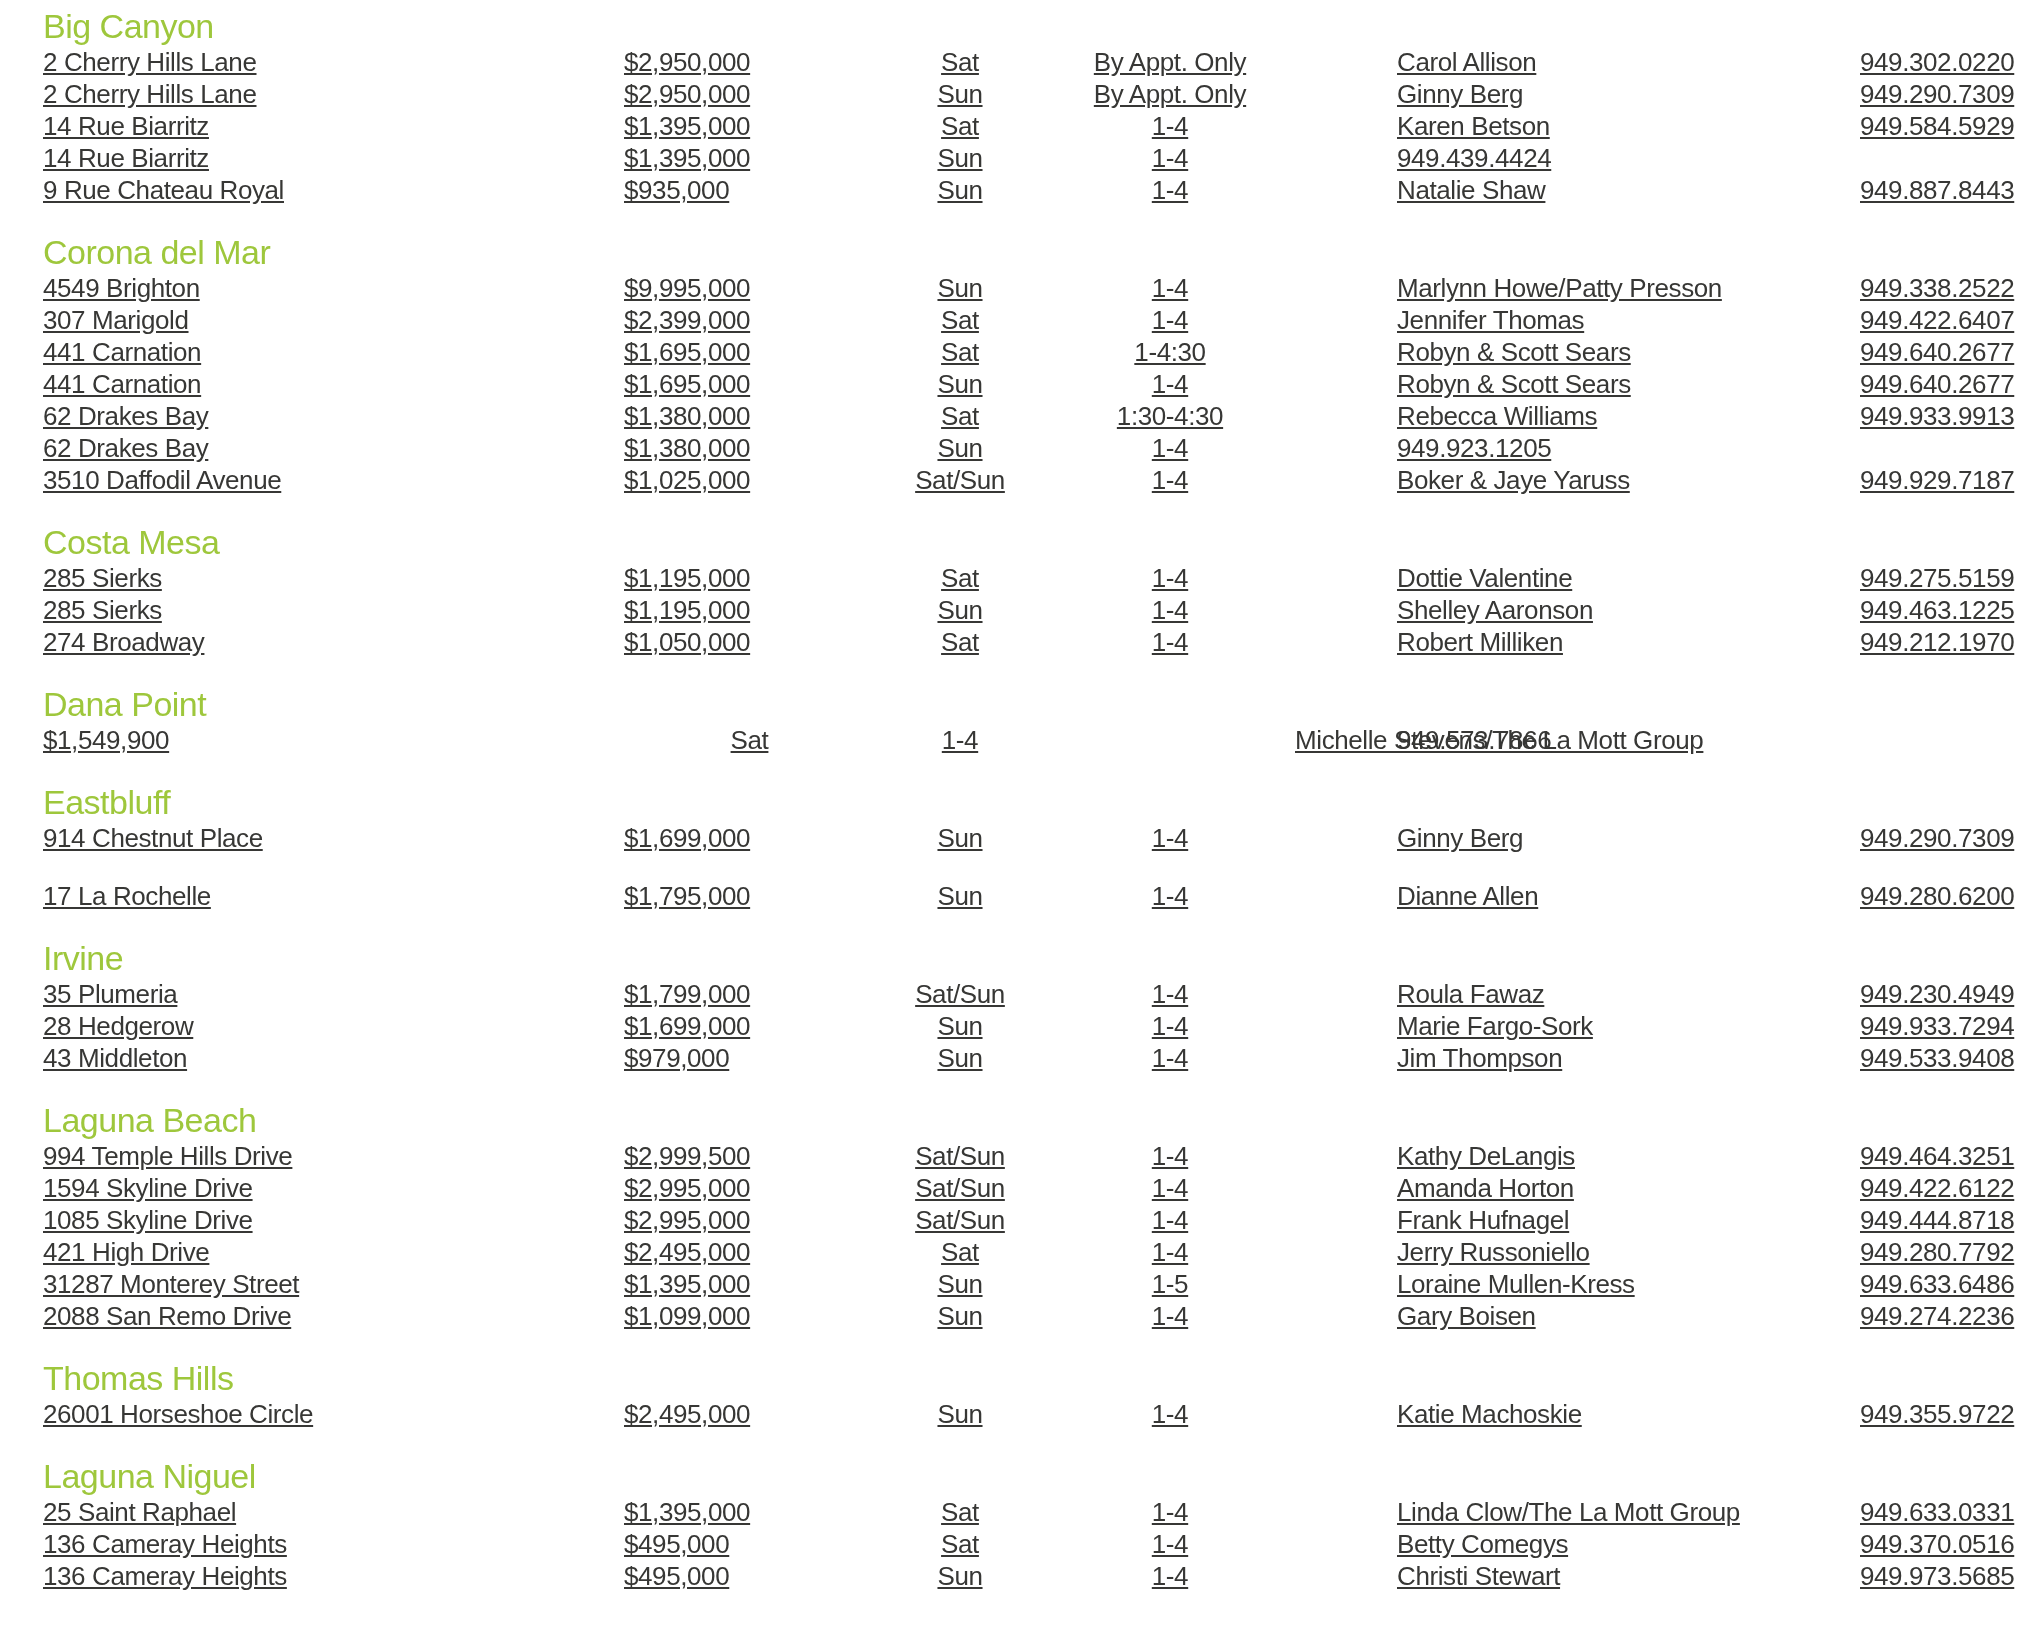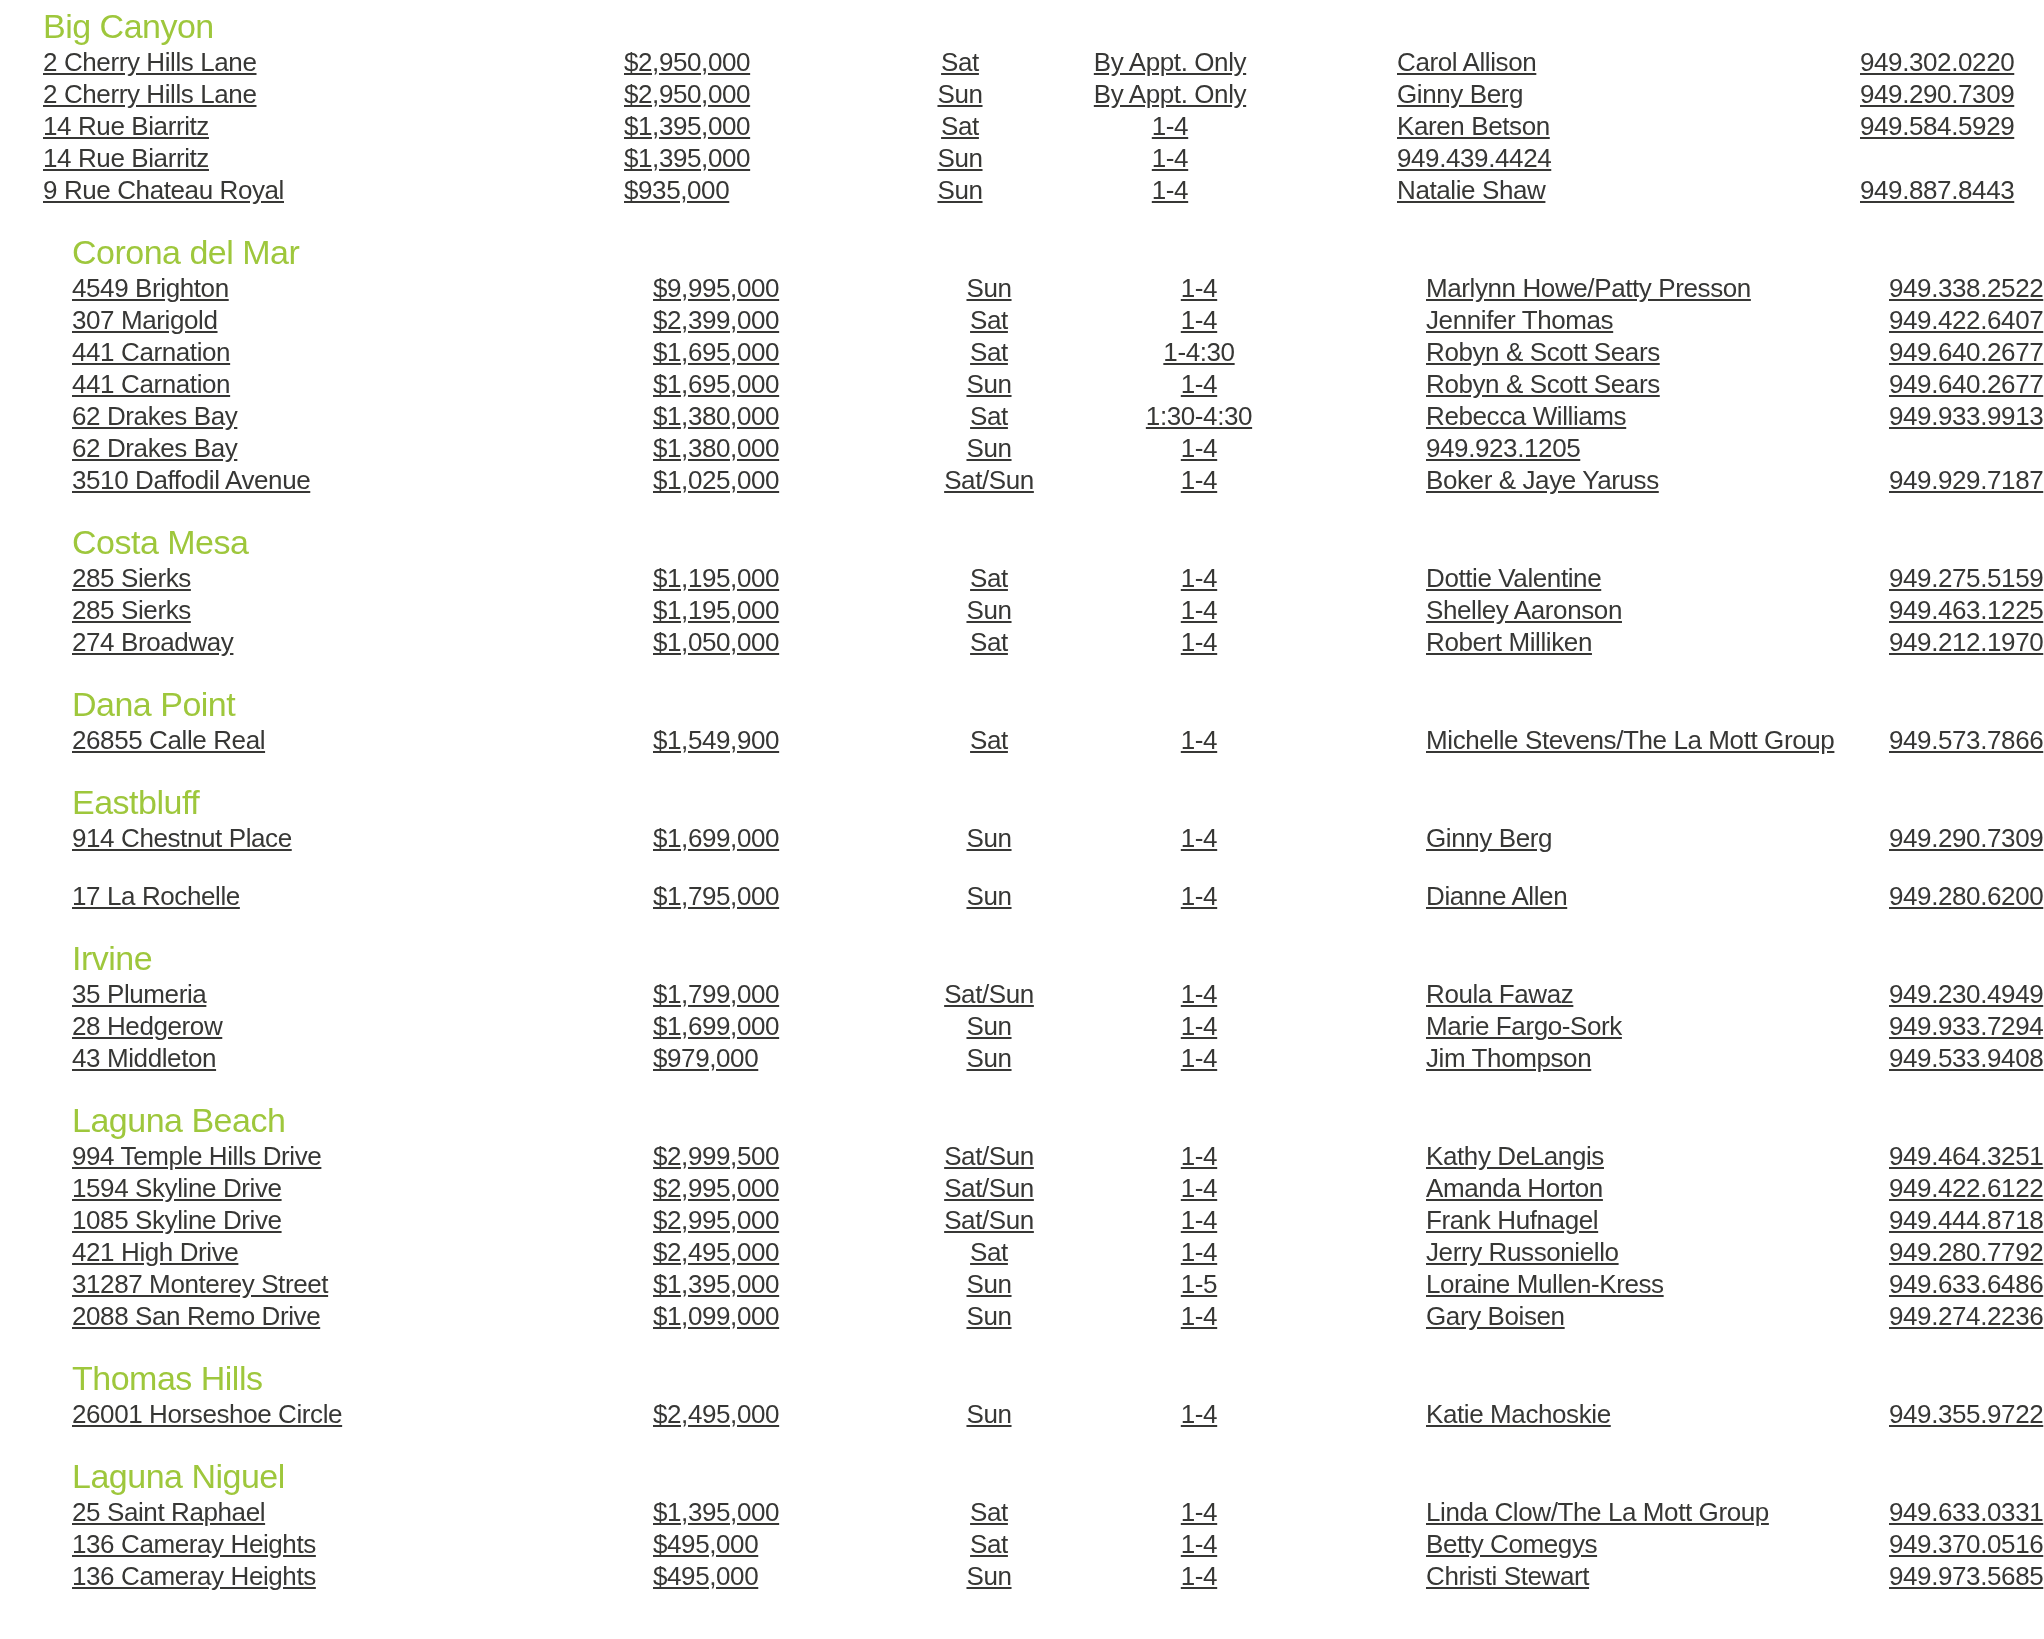--- a/index.html
+++ b/index.html
@@ -9,21 +9,21 @@
     background: #ffffff;
     font-family: "Liberation Sans", sans-serif;
     color: var(--text, #373735);
     overflow: hidden;
   }
   .page {
     box-sizing: border-box;
     width: 1772px;
     padding: 6px 10px 0 43px;
   }
-  .section + .section { margin-top: 26px; margin-left: 29px; }
+  .section + .section { margin-top: 26px; }
   .section-header {
     margin: 0;
     font-size: 34px;
     line-height: 40px;
     font-weight: 400;
     letter-spacing: -0.5px;
     color: var(--accent, #9ec73c);
   }
   .row {
     display: grid;
@@ -202,21 +202,20 @@
       <span class="cell-agent">Robert Milliken</span>
       <span class="cell-phone">949.212.1970</span>
     </div>
   </div>
     </section>
 
     <section class="section">
       <h2 class="section-header">Dana Point</h2>
       <div class="rows">
     <div class="row">
-      <span class="cell-address">26855 Calle Real</span>
       <span class="cell-price">$1,549,900</span>
       <span class="cell-day">Sat</span>
       <span class="cell-time">1-4</span>
       <span class="cell-spacer"></span>
       <span class="cell-agent">Michelle Stevens/The La Mott Group</span>
       <span class="cell-phone">949.573.7866</span>
     </div>
   </div>
     </section>
 

